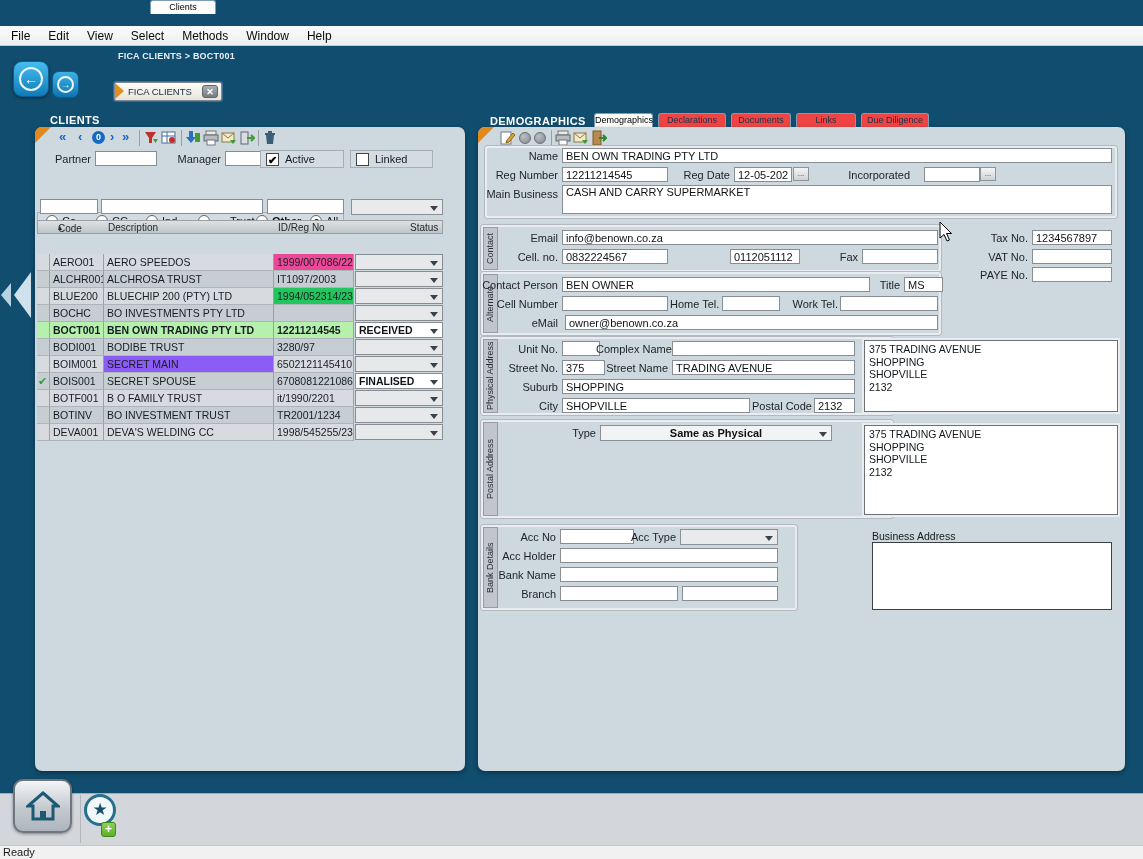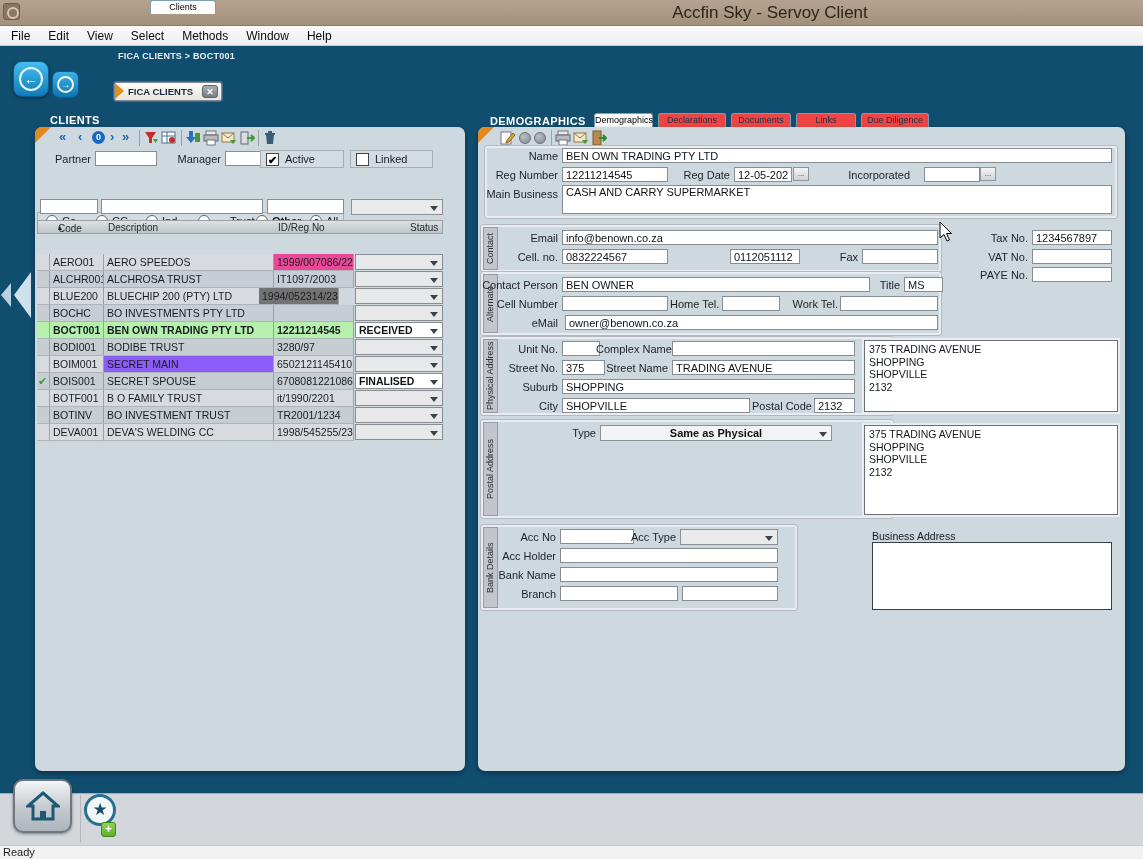--- a/index.html
+++ b/index.html
@@ -46,21 +46,21 @@
     background:linear-gradient(#3db2e8,#0e74b0); border:1px solid #0b5e92;
     display:flex; align-items:center; justify-content:center; }
   .nav-ring { border:2px solid #ecf6fc; border-radius:50%; color:#fff; font-weight:bold;
     display:flex; align-items:center; justify-content:center; }
   .fica-tab { position:absolute; left:114px; top:82px; width:108px; height:19px;
     background:linear-gradient(#fefdfb,#e9e4da); border:1px solid #7e8896; border-radius:2px;
     box-shadow:0 0 0 1px #3d6d92; }
   .fica-wedge { position:absolute; left:0; top:0; width:0; height:0;
     border-top:8.5px solid transparent; border-bottom:8.5px solid transparent;
     border-left:9px solid #e08f1f; }
-  .fica-label { position:absolute; left:13px; top:3px; font-size:9.5px; font-weight:bold; color:#17293a; }
+  .fica-label { position:absolute; left:13px; top:3px; font-size:9.5px; font-weight:normal; color:#17293a; }
   .fica-close { position:absolute; right:3px; top:2px; width:16px; height:13px;
     background:linear-gradient(#aab0b5,#757c82); border:1px solid #5e656b; border-radius:3px;
     color:#fff; font-size:9px; font-weight:bold; line-height:12px; text-align:center; }
   .collapse-handle { position:absolute; left:1px; top:272px; width:32px; height:46px; }
   .tri-big { position:absolute; left:13px; top:0; width:0; height:0;
     border-top:23px solid transparent; border-bottom:23px solid transparent;
     border-right:17px solid #cfe1ec; }
   .tri-small { position:absolute; left:0; top:11px; width:0; height:0;
     border-top:12px solid transparent; border-bottom:12px solid transparent;
     border-right:10px solid #b8d2e2; }
@@ -122,24 +122,20 @@
   
   .demo-tab { position:absolute; top:113px; height:14px; }
   
   .cursor { position:absolute; z-index:99; }
 </style>
 </head>
 <body>
 
 <div id="screen">
 
-  <div class="titlebar">
-    <div class="app-icon"></div>
-    <div class="title-text">Accfin Sky  - Servoy Client</div>
-  </div>
 
   <div class="menubar">
     <span>File</span>
     <span>Edit</span>
     <span>View</span>
     <span>Select</span>
     <span>Methods</span>
     <span>Window</span>
     <span>Help</span>
   </div>
@@ -281,21 +277,21 @@
           <div class="tcell" style="left: 0px; width: 13px; background: rgb(198, 205, 211);"></div>
           <div class="tcell" style="left: 13px; width: 54px; background: rgb(198, 205, 211);">ALCHR001</div>
           <div class="tcell" style="left: 67px; width: 170px; background: rgb(198, 205, 211);">ALCHROSA TRUST</div>
           <div class="tcell" style="left: 237px; width: 80px; background: rgb(198, 205, 211);">IT1097/2003</div>
           <div class="statusdd" style="left: 318px; width: 88px;"><span></span><div class="chev"></div></div>
         </div>
         <div class="trow" style="top: 143px;">
           <div class="tcell" style="left: 0px; width: 13px; background: rgb(215, 219, 223);"></div>
           <div class="tcell" style="left: 13px; width: 54px; background: rgb(215, 219, 223);">BLUE200</div>
           <div class="tcell" style="left: 67px; width: 170px; background: rgb(215, 219, 223);">BLUECHIP 200 (PTY) LTD</div>
-          <div class="tcell" style="left: 222px; width: 80px; background: #737373;">1994/052314/23</div>
+          <div class="tcell" style="left: 237px; width: 80px; background: #22c55e;">1994/052314/23</div>
           <div class="statusdd" style="left: 318px; width: 88px;"><span></span><div class="chev"></div></div>
         </div>
         <div class="trow" style="top: 160px;">
           <div class="tcell" style="left: 0px; width: 13px; background: rgb(198, 205, 211);"></div>
           <div class="tcell" style="left: 13px; width: 54px; background: rgb(198, 205, 211);">BOCHC</div>
           <div class="tcell" style="left: 67px; width: 170px; background: rgb(198, 205, 211);">BO INVESTMENTS PTY LTD</div>
           <div class="tcell" style="left: 237px; width: 80px; background: rgb(198, 205, 211);"></div>
           <div class="statusdd" style="left: 318px; width: 88px;"><span></span><div class="chev"></div></div>
         </div>
         <div class="trow" style="top: 177px;">

